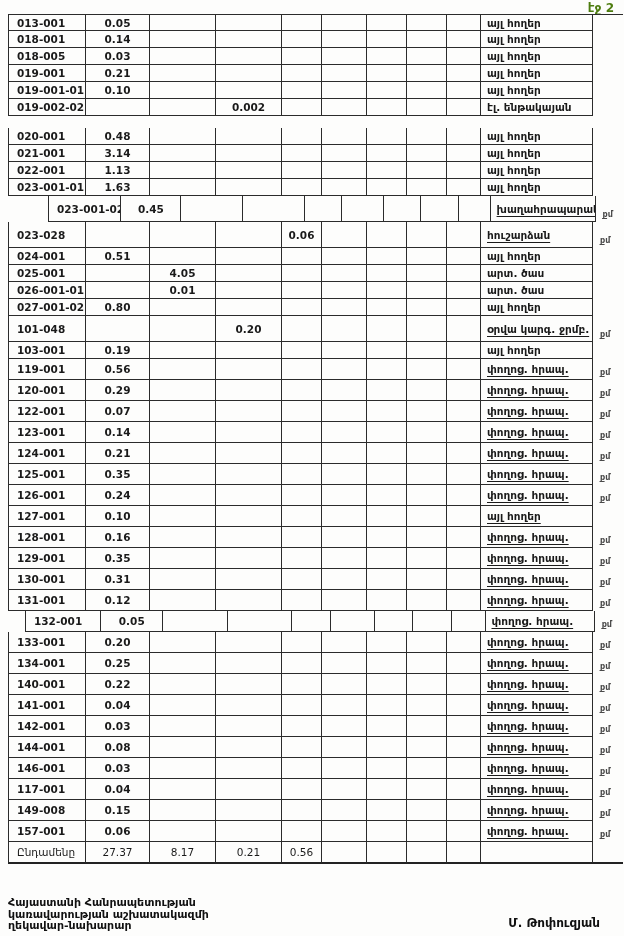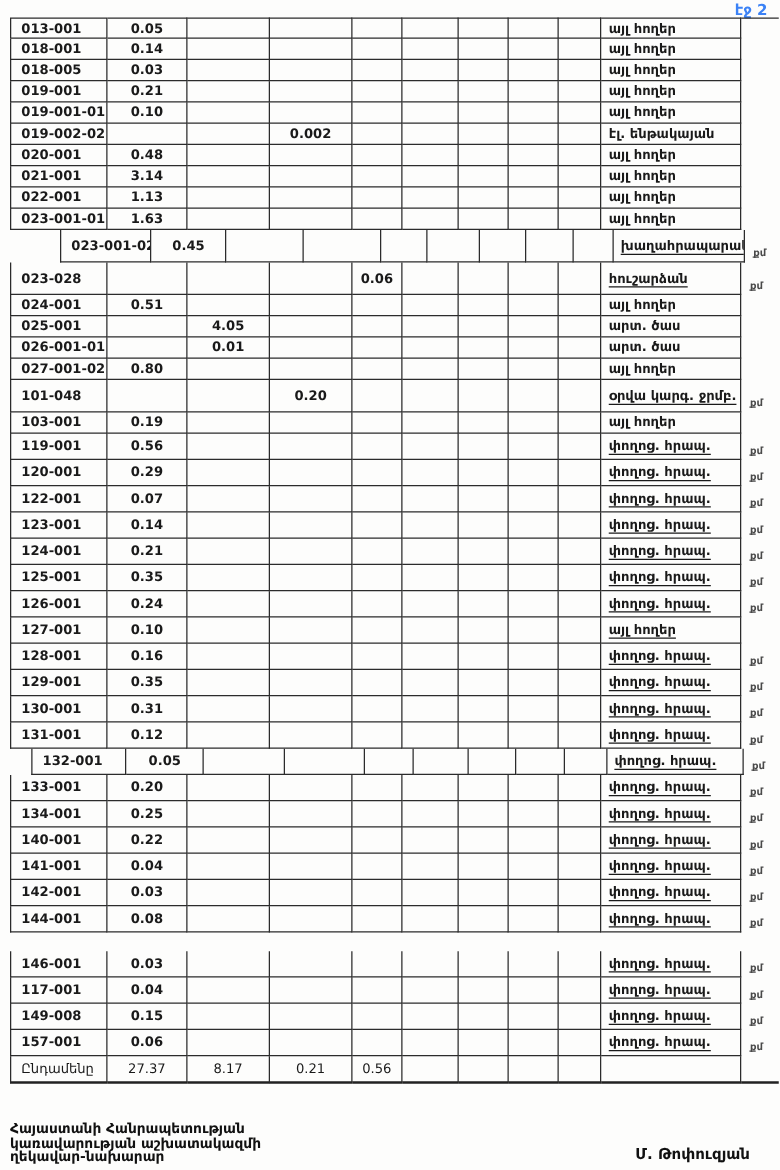--- a/index.html
+++ b/index.html
@@ -4,21 +4,21 @@
 <style>
   html,body{margin:0;padding:0;}
   body{
     width:624px;height:936px;position:relative;overflow:hidden;
     background:#fdfdfc;color:#161616;
     font-family:"DejaVu Sans","Liberation Sans",sans-serif;
     -webkit-font-smoothing:none;
   }
   .page-label{
     position:absolute;top:1px;right:10px;
-    font-size:12px;font-weight:700;color:#3b82f6;
+    font-size:12px;font-weight:700;color:#4d7c0f;
   }
   .doc-table{
     position:absolute;left:8px;top:14px;width:616px;
   }
   .row{display:flex;align-items:stretch;}
   .cell{
     box-sizing:border-box;
     border-right:1px solid #2b2b2b;
     border-bottom:1px solid #2b2b2b;
     font-size:10.5px;font-weight:700;color:#1a1a1a;
@@ -130,21 +130,21 @@
     <div class="cell v3"></div>
     <div class="cell v4">0.002</div>
     <div class="cell v5"></div>
     <div class="cell e6"></div>
     <div class="cell e7"></div>
     <div class="cell e8"></div>
     <div class="cell e9"></div>
     <div class="cell label">էլ. ենթակայան</div>
     <div class="cell edge"></div>
   </div>
-      <div class="row" style="height: 17px;">
+      <div class="row" style="height: 17px; margin-top: 12px;">
     <div class="cell code">020-001</div>
     <div class="cell v2">0.48</div>
     <div class="cell v3"></div>
     <div class="cell v4"></div>
     <div class="cell v5"></div>
     <div class="cell e6"></div>
     <div class="cell e7"></div>
     <div class="cell e8"></div>
     <div class="cell e9"></div>
     <div class="cell label">այլ հողեր</div>
@@ -533,21 +533,21 @@
     <div class="cell v3"></div>
     <div class="cell v4"></div>
     <div class="cell v5"></div>
     <div class="cell e6"></div>
     <div class="cell e7"></div>
     <div class="cell e8"></div>
     <div class="cell e9"></div>
     <div class="cell label">փողոց. հրապ.</div>
     <div class="cell edge">քմ</div>
   </div>
-      <div class="row tall" style="height: 21px; margin-top: 15px;">
+      <div class="row tall" style="height: 21px;">
     <div class="cell code">146-001</div>
     <div class="cell v2">0.03</div>
     <div class="cell v3"></div>
     <div class="cell v4"></div>
     <div class="cell v5"></div>
     <div class="cell e6"></div>
     <div class="cell e7"></div>
     <div class="cell e8"></div>
     <div class="cell e9"></div>
     <div class="cell label">փողոց. հրապ.</div>

